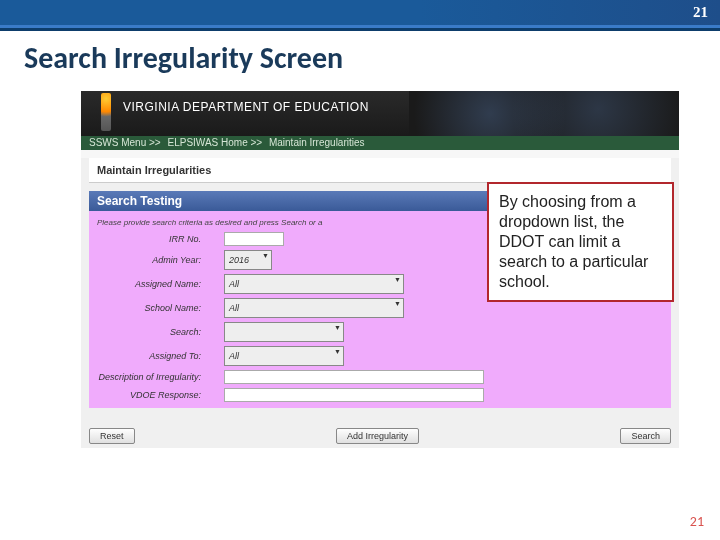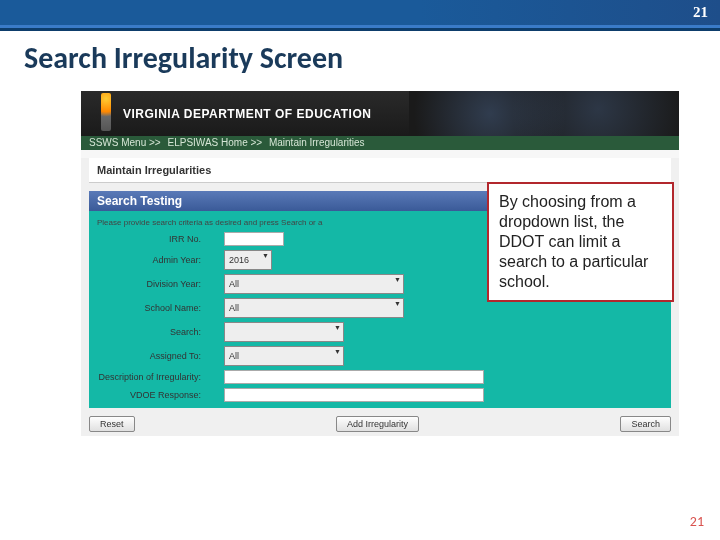--- a/index.html
+++ b/index.html
@@ -5,35 +5,35 @@
   * { box-sizing: border-box; margin: 0; padding: 0; }
   body { width: 720px; height: 540px; background: #fff; font-family: Arial, sans-serif; position: relative; overflow: hidden; }
   .top-bar { height: 28px; background: #1a5a9a; border-bottom: 3px solid #3a7bc8; position: relative; }
   .top-bar-inner { position: absolute; right: 0; top: 0; height: 100%; width: 300px; background: linear-gradient(to right, #1a5a9a 0%, #1e4e8a 100%); }
   .slide-num-top { position: absolute; right: 12px; top: 4px; color: #fff; font-size: 15px; font-weight: bold; font-family: Georgia, serif; }
   .accent-line { height: 3px; background: #0d3d6b; }
   .title { font-size: 30px; color: #1a3a5a; padding: 8px 24px 14px; font-family: Calibri, Arial, sans-serif; }
   .screenshot-area { margin: 0 40px 0 80px; height: 305px; background: #f7f7f7; border: 1px solid #fff; position: relative; font-size: 10px; color: #333; }
   .ss-header { height: 45px; background: linear-gradient(#2a2a2a, #1a1a1a); position: relative; color: #fff; }
   .ss-torch { position: absolute; left: 20px; top: 2px; width: 10px; height: 38px; background: radial-gradient(circle at 50% 15%, #ffcc33 0%, #ff8800 40%, transparent 55%), linear-gradient(#888, #555); border-radius: 2px; }
-  .ss-dept { position: absolute; left: 42px; top: 16px; font-size: 12px; font-weight: bold; letter-spacing: 0.5px; }
+  .ss-dept { position: absolute; left: 42px; top: 9px; font-size: 12px; font-weight: normal; letter-spacing: 0.5px; }
   .ss-header-pattern { position: absolute; right: 0; top: 0; width: 270px; height: 45px; background: radial-gradient(circle at 30% 50%, rgba(100,140,200,0.3) 0%, transparent 40%), radial-gradient(circle at 70% 40%, rgba(100,140,200,0.25) 0%, transparent 45%), #1a1a1a; }
   .ss-breadcrumb { height: 14px; background: #2a5a3a; color: #d5e5d5; font-size: 10px; padding: 1px 6px; }
   .ss-breadcrumb span { margin: 0 2px; }
   .ss-body { background: #f0f0f0; padding: 0; }
   .ss-section-title { background: #fff; padding: 6px 8px; font-size: 11px; font-weight: bold; color: #333; border-bottom: 1px solid #ccc; margin: 8px 8px 0; }
   .ss-blue-bar { background: linear-gradient(#5a7ab8, #3a5a98); color: #fff; font-size: 12px; font-weight: bold; padding: 3px 8px; margin: 8px 8px 0; }
-  .ss-form { background: #14b8a6; margin: 0 8px; padding: 4px 8px 4px; font-size: 9px; color: #333; }
+  .ss-form { background: #f0abfc; margin: 0 8px; padding: 4px 8px 4px; font-size: 9px; color: #333; font-style: italic; }
   .ss-instr { font-size: 8px; color: #444; padding: 3px 0; }
   .ss-row { display: flex; align-items: center; padding: 2px 0; gap: 17px; }
   .ss-label { width: 110px; text-align: right; padding-right: 6px; font-size: 9px; }
   .ss-input { height: 14px; border: 1px solid #aaa; background: #fff; font-size: 9px; padding: 0 2px; display: inline-flex; align-items: center; }
   .ss-select { height: 20px; border: 1px solid #888; background: #eee; font-size: 9px; padding: 0 14px 0 4px; position: relative; display: inline-flex; align-items: center; }
   .ss-select::after { content: "▼"; position: absolute; right: 2px; top: 1px; font-size: 7px; color: #333; }
-  .ss-btnrow { display: flex; justify-content: space-between; margin: 4px 8px 0; padding: 4px 0; }
+  .ss-btnrow { display: flex; justify-content: space-between; margin: 16px 8px 0; padding: 4px 0; }
   .ss-btn { border: 1px solid #888; background: linear-gradient(#fefefe, #e0e0e0); font-size: 9px; padding: 2px 10px; border-radius: 2px; cursor: pointer; }
   .callout { position: absolute; right: 46px; top: 182px; width: 187px; background: #fff; border: 2px solid #b2272d; padding: 8px 10px; font-size: 16px; line-height: 1.25; color: #222; font-family: Arial, sans-serif; }
   .slide-num-bottom { position: absolute; right: 16px; bottom: 10px; font-size: 14px; color: #d9534f; font-family: Calibri, Arial, sans-serif; }
 </style>
 </head>
 <body>
 
 <div class="top-bar">
   <div class="top-bar-inner"></div>
   <div class="slide-num-top">21</div>
@@ -60,21 +60,21 @@
       <div class="ss-instr">Please provide search criteria as desired and press Search or a</div>
       <div class="ss-row">
         <div class="ss-label">IRR No.</div>
         <div class="ss-input" style="width:60px"></div>
       </div>
       <div class="ss-row">
         <div class="ss-label">Admin Year:</div>
         <div class="ss-select" style="width:48px">2016</div>
       </div>
       <div class="ss-row">
-        <div class="ss-label">Division Year:</div>
+        <div class="ss-label">Assigned Name:</div>
         <div class="ss-select" style="width:180px">All</div>
       </div>
       <div class="ss-row">
         <div class="ss-label">School Name:</div>
         <div class="ss-select" style="width:180px">All</div>
       </div>
       <div class="ss-row">
         <div class="ss-label">Search:</div>
         <div class="ss-select" style="width:120px"></div>
       </div>

